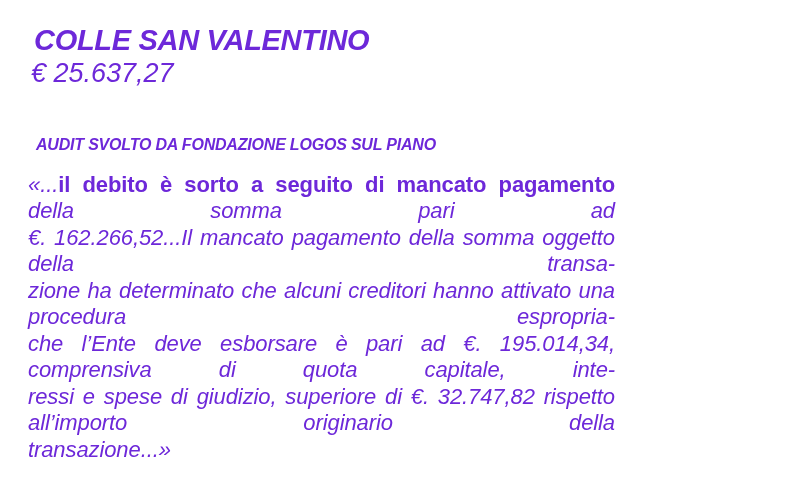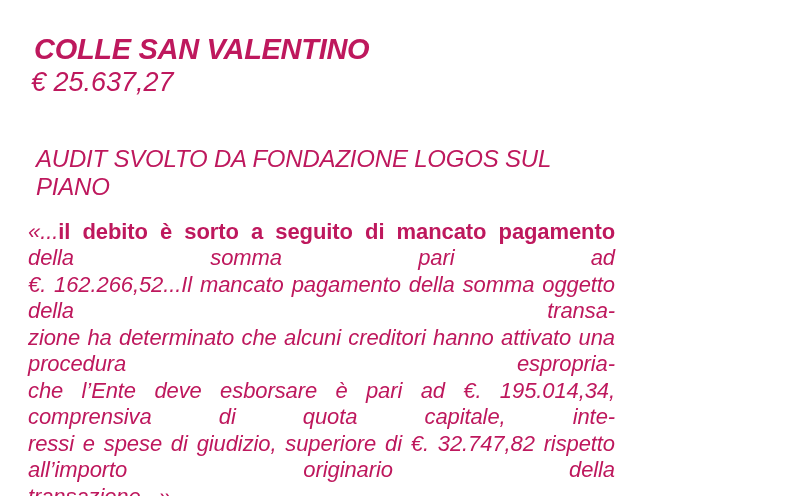--- a/index.html
+++ b/index.html
@@ -5,44 +5,44 @@
   html, body {
     margin: 0;
     padding: 0;
     background: #ffffff;
   }
   .slide {
     position: relative;
     width: 647px;
     height: 496px;
     background: #ffffff;
-    color: #be185d;
+    color: #6d28d9;
     font-family: "Liberation Sans", sans-serif;
     box-sizing: border-box;
-    padding: 33px 32px 0 28px;
+    padding: 24px 32px 0 28px;
     overflow: hidden;
   }
   .title {
     font-size: 29px;
     font-weight: 700;
     font-style: italic;
     line-height: 1.12;
     letter-spacing: -0.3px;
     margin: 0 0 0 6px;
   }
   .amount {
     font-size: 27px;
     font-weight: 400;
     font-style: italic;
     line-height: 1.2;
     margin: 1px 0 0 3px;
   }
   .audit-heading {
-    font-size: 24px;
-    font-weight: 400;
+    font-size: 16px;
+    font-weight: 700;
     font-style: italic;
     letter-spacing: -0.2px;
     margin: 46px 0 0 8px;
   }
   .quote {
     margin-top: 18px;
     font-size: 22px;
     font-style: italic;
     line-height: 26.5px;
     letter-spacing: -0.1px;

